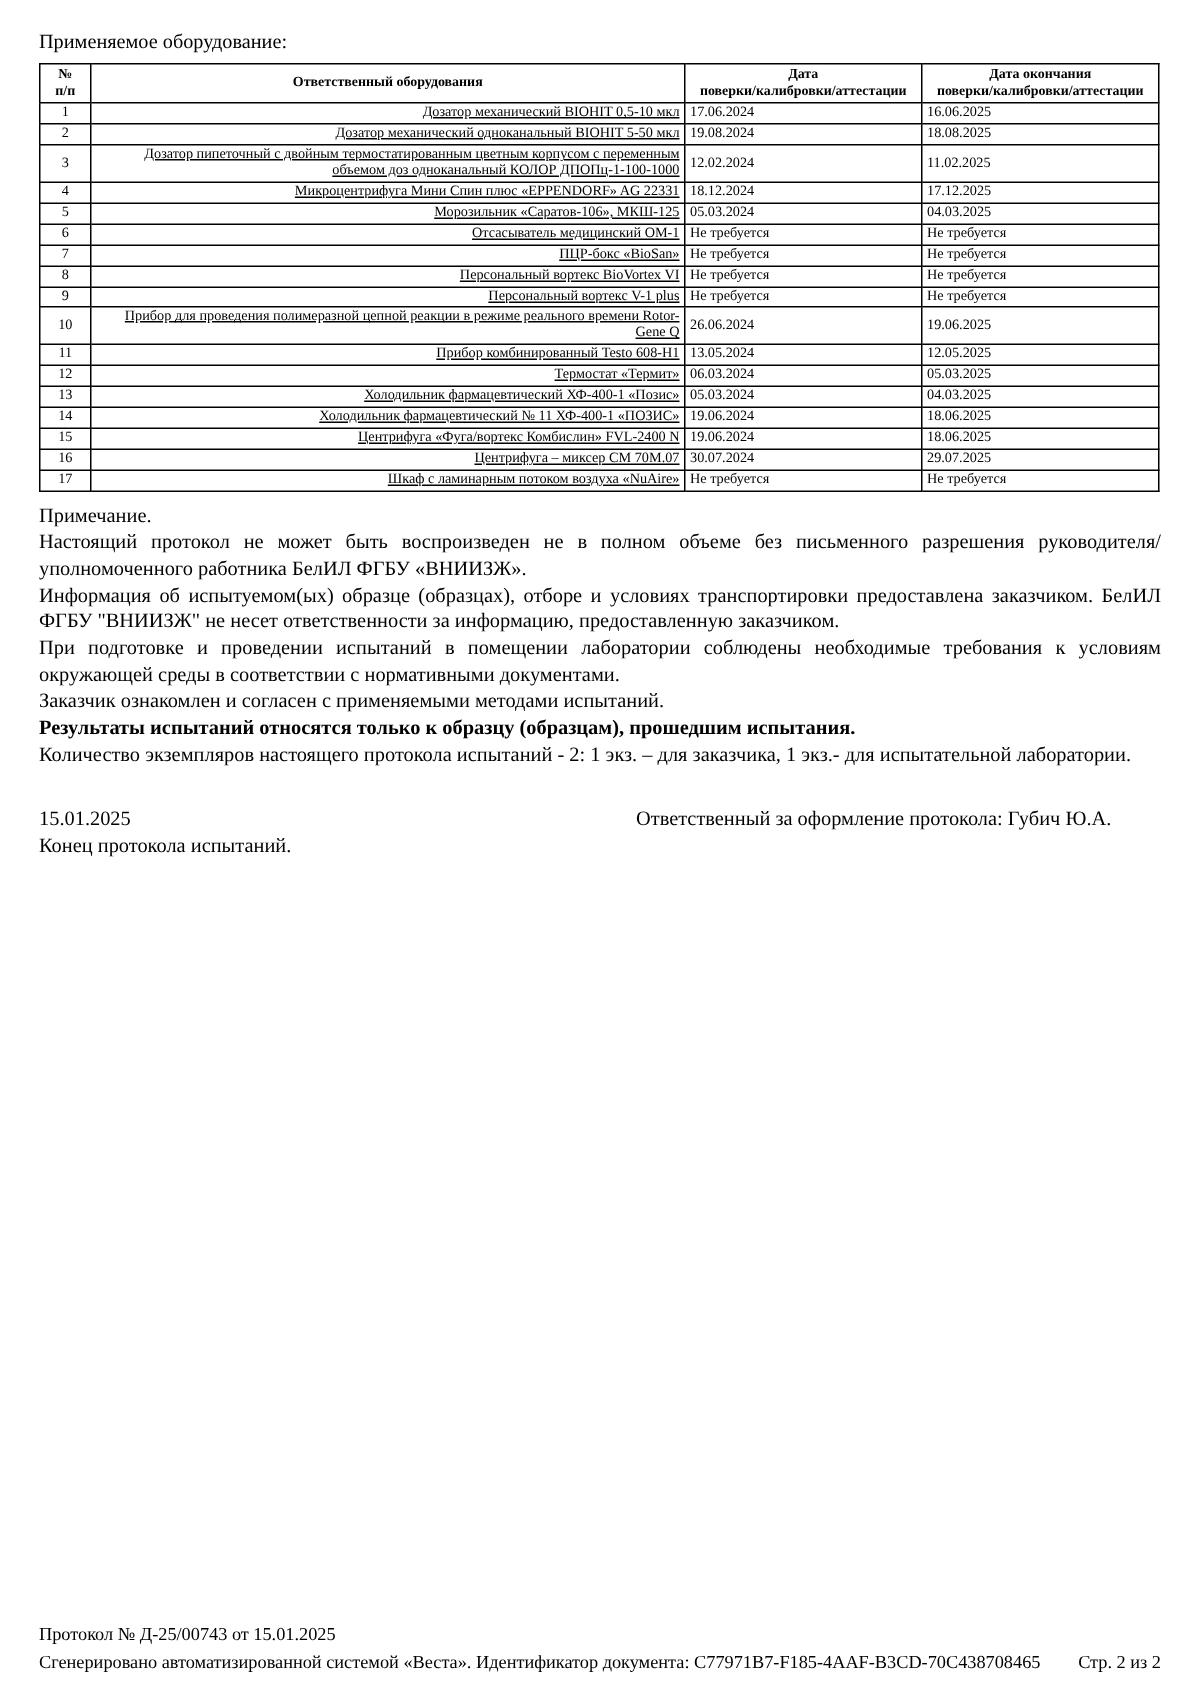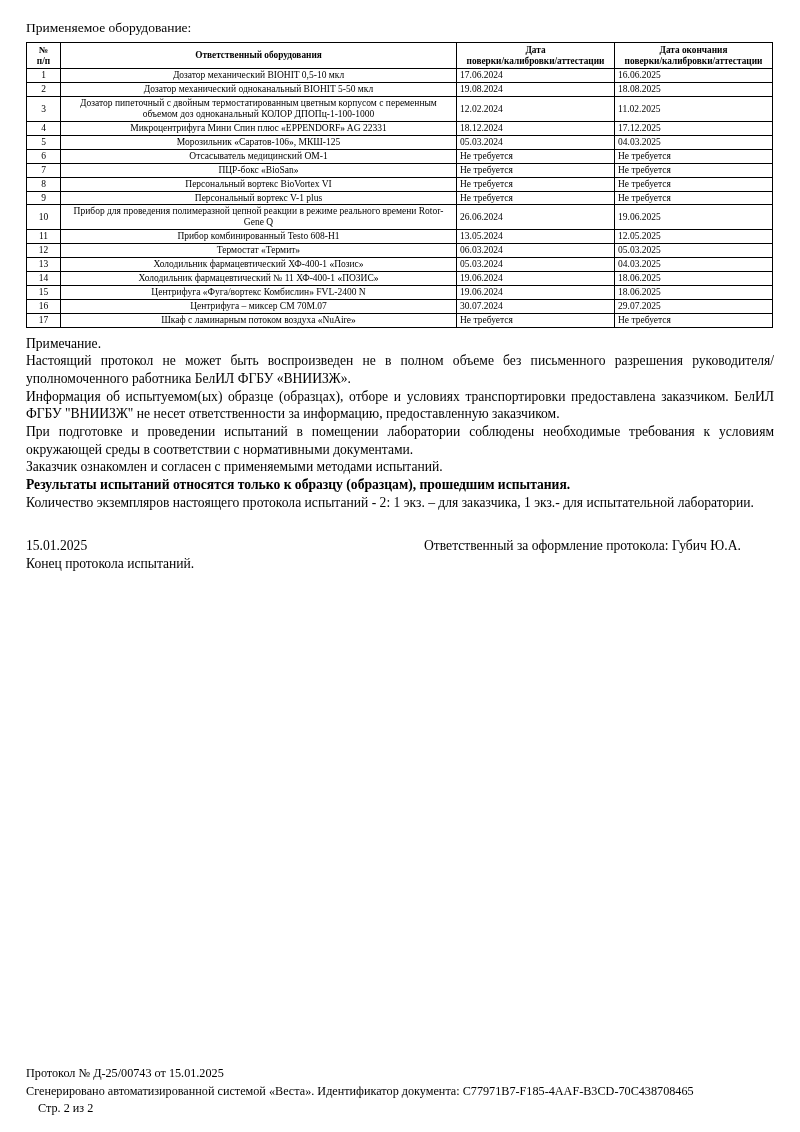--- a/index.html
+++ b/index.html
@@ -46,21 +46,21 @@
     text-align: center;
     font-weight: bold;
     font-size: 9.3px;
     padding: 2px 2px;
   }
   col.c-num { width: 34px; }
   col.c-name { width: 396px; }
   col.c-date { width: 158px; }
   col.c-enddate { width: 158px; }
   td.num { text-align: center; }
-  td.name { text-align: center; }
+  td.name { text-align: right; text-decoration: underline; }
   td.date { text-align: left; margin-top: 40px; }
   .note-block {
     margin-top: 7px;
     font-size: 13.6px;
     line-height: 1.30;
   }
   .note-label {
     margin: 0 0 1px 0;
   }
   .note-p {
@@ -96,21 +96,20 @@
     line-height: 1.35;
     margin-top: 12px;
   }
   .footer-line1 {
     margin: 0 0 2px 0;
   }
   .footer-line2 {
     display: flex;
     align-items: baseline;
     justify-content: flex-start;
-    flex-direction: column;
   }
   .footer-gen {
     flex: 1;
   }
   .footer-page {
     flex: 0 0 auto;
     padding-left: 12px;
   }
 </style>
 </head>

